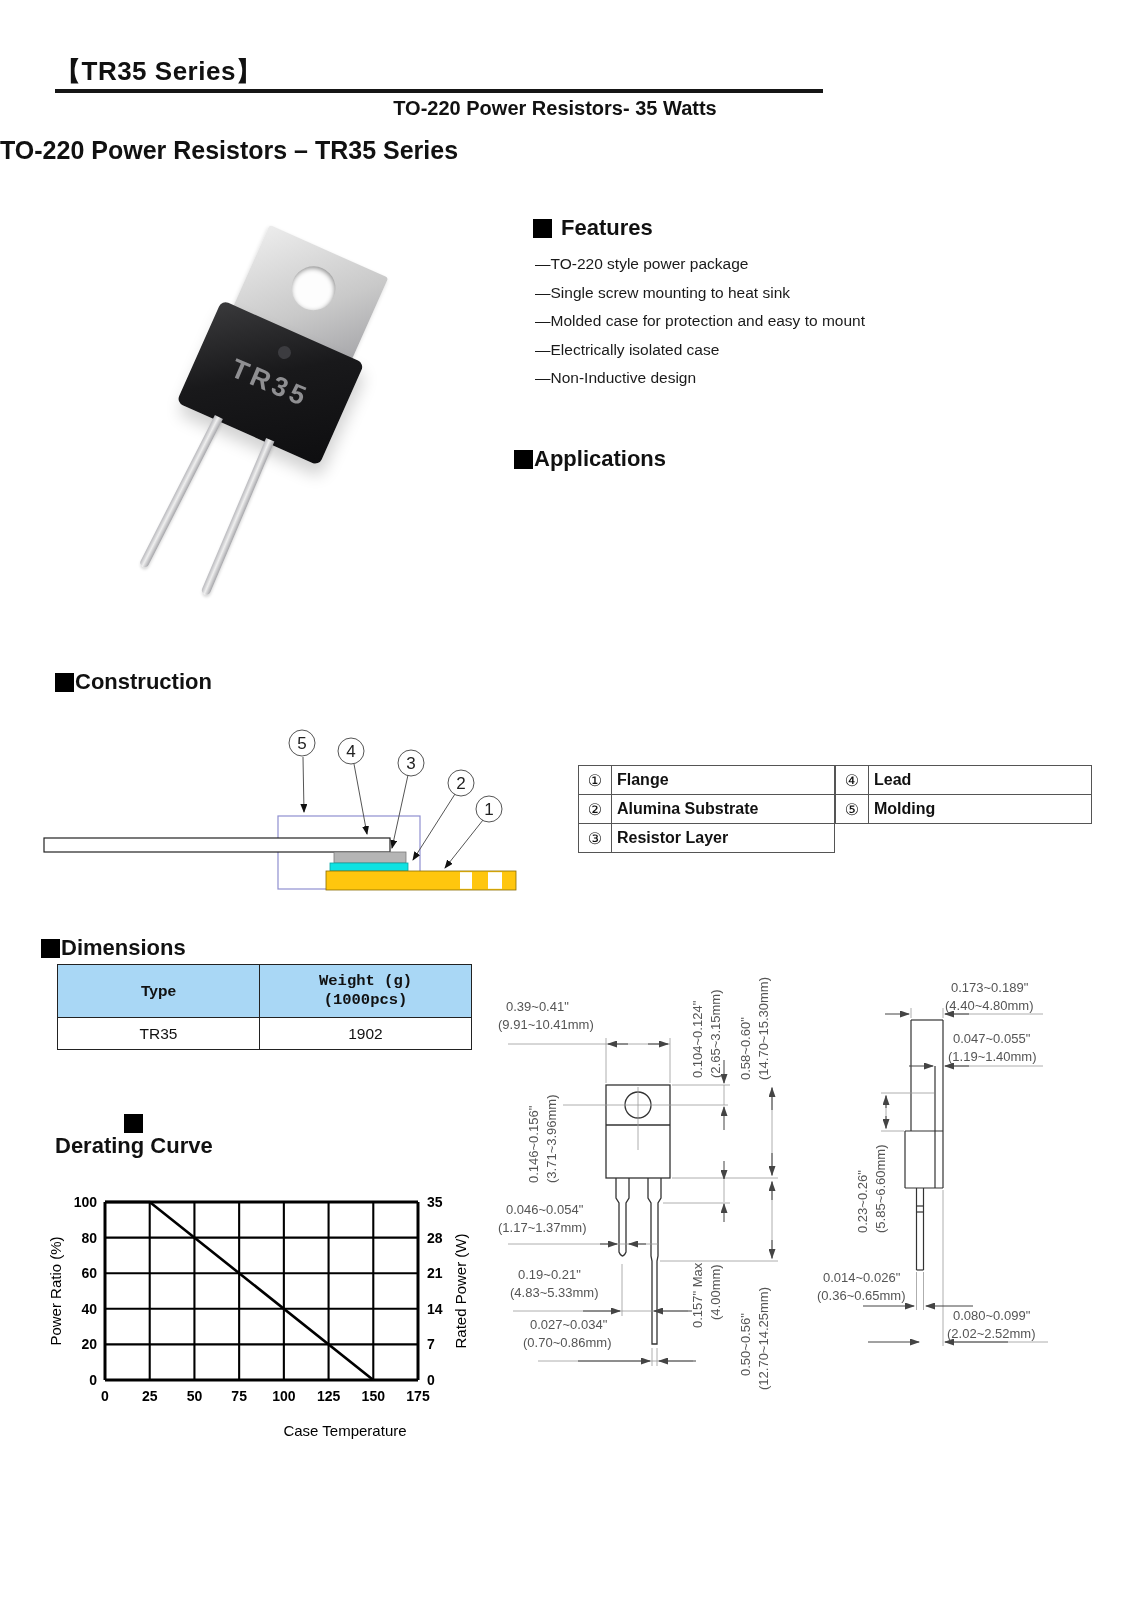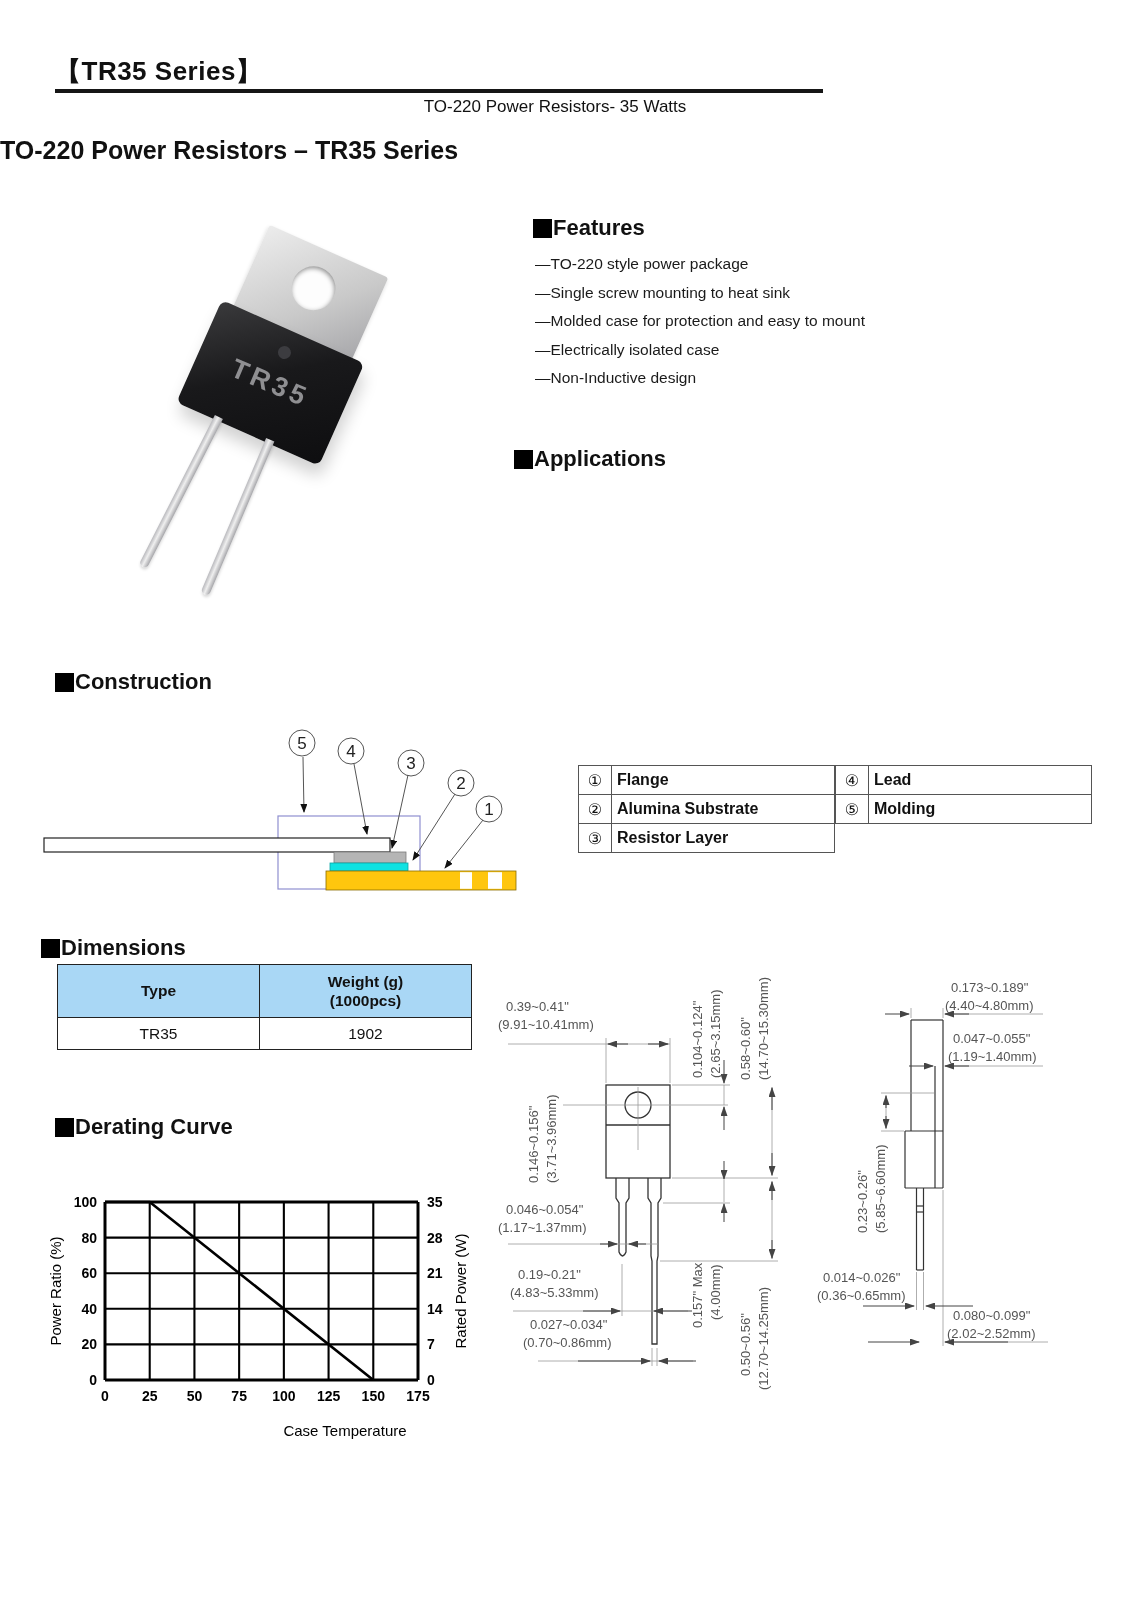--- a/index.html
+++ b/index.html
@@ -2,21 +2,21 @@
 <html><head>
 <meta charset="utf-8">
 <style>
   html,body{margin:0;padding:0;background:#fff;}
   .page{position:relative;width:1131px;height:1600px;background:#ffffff;
         font-family:"Liberation Sans",sans-serif;color:#111;overflow:hidden;}
 
   
   .series-tag{position:absolute;left:55px;top:54px;font-size:26px;font-weight:bold;letter-spacing:0.5px;}
   .header-rule{position:absolute;left:55px;top:89px;width:768px;height:4px;background:#161616;}
-  .doc-subtitle{position:absolute;left:0;top:97px;width:1110px;text-align:center;font-size:17px;font-weight:normal;}
+  .doc-subtitle{position:absolute;left:0;top:97px;width:1110px;text-align:center;font-size:20px;font-weight:bold;}
   .page-title{position:absolute;left:0;top:136px;width:1105px;text-align:left;font-size:25px;font-weight:bold;margin:0;}
 
   
   .sec-h{position:absolute;display:flex;align-items:center;font-size:22px;font-weight:bold;}
   .sq{width:19px;height:19px;background:#000;margin-right:1px;flex:0 0 auto;}
 
   
   ul.plain{list-style:none;margin:0;padding:0;position:absolute;}
   ul.plain li{font-size:15.5px;line-height:28.6px;white-space:nowrap;color:#1a1a1a;}
 
@@ -42,21 +42,21 @@
   .legend{position:absolute;left:578px;top:765px;display:flex;align-items:flex-start;}
   table.ltab{border-collapse:collapse;table-layout:fixed;}
   table.ltab td{border:1px solid #555;height:28px;font-size:16px;padding:0 5px;background:#fff;}
   td.lnum{width:22px;text-align:center;font-size:14px;padding:0 2px;}
   td.llab{width:212px;text-align:left;font-weight:bold;}
 
   
   table.wtab{position:absolute;left:57px;top:964px;border-collapse:collapse;table-layout:fixed;}
   table.wtab th,table.wtab td{border:1.5px solid #222;text-align:center;font-size:15.5px;}
   table.wtab th{width:199px;height:50px;font-weight:bold;line-height:1.25;}
-  table.wtab th + th{width:209px;}
+  table.wtab th + th{width:209px;font-family:Liberation Mono, monospace;}
   table.wtab td{height:29px;font-weight:normal;}
 
   
   svg .dtxt{font-family:"Liberation Sans",sans-serif;font-size:13px;fill:#555;}
   svg .cnum{font-family:"Liberation Sans",sans-serif;font-size:17px;fill:#222;}
   svg .tick{font-family:"Liberation Sans",sans-serif;font-size:14px;font-weight:bold;fill:#000;}
   svg .axis-title{font-family:"Liberation Sans",sans-serif;font-size:15px;fill:#000;}
   .abs{position:absolute;}
 </style>
 </head>
@@ -76,21 +76,21 @@
       </div>
       <div class="pkg-body">
         <div class="logo-dot"></div>
         <span class="marking">TR35</span>
       </div>
       <div class="lead lead1"></div>
       <div class="lead lead2"></div>
     </div>
   </div>
 
-  <div class="sec-h" style="left:533px;top:215px;">
+  <div class="sec-h" style="left:533px;top:215px;gap:8px;">
     <span class="sq"></span>
     <span>Features</span>
   </div>
   <ul class="plain" style="left:535px;top:250px;">
     <li>—TO-220 style power package</li>
     <li>—Single screw mounting to heat sink</li>
     <li>—Molded case for protection and easy to mount</li>
     <li>—Electrically isolated case</li>
     <li>—Non-Inductive design</li>
   </ul>
@@ -319,21 +319,21 @@
       <text class="dtxt" x="155" y="113">(1.19~1.40mm)</text>
       <text class="dtxt" transform="rotate(-90 74 285)" x="74" y="285">0.23~0.26"</text>
       <text class="dtxt" transform="rotate(-90 92 285)" x="92" y="285">(5.85~6.60mm)</text>
       <text class="dtxt" x="30" y="334">0.014~0.026"</text>
       <text class="dtxt" x="24" y="352">(0.36~0.65mm)</text>
       <text class="dtxt" x="160" y="372">0.080~0.099"</text>
       <text class="dtxt" x="154" y="390">(2.02~2.52mm)</text>
     </g>
   </svg>
 
-  <div class="sec-h" style="left:55px;top:1114px;">
+  <div class="sec-h" style="left:55px;top:1114px;flex-direction:column;">
     <span class="sq"></span>
     <span>Derating Curve</span>
   </div>
 
   <svg id="derating-svg" class="abs" style="left:45px;top:1162px;" width="430" height="300" viewBox="0 0 430 300">
     <g id="chart-gen">
         <line x1="60" y1="40" x2="60" y2="218" stroke="#000" stroke-width="3"></line>
         <text x="60" y="239" text-anchor="middle" class="tick">0</text>
         <line x1="104.71428571428572" y1="40" x2="104.71428571428572" y2="218" stroke="#000" stroke-width="2.1"></line>
         <text x="104.71428571428572" y="239" text-anchor="middle" class="tick">25</text>

